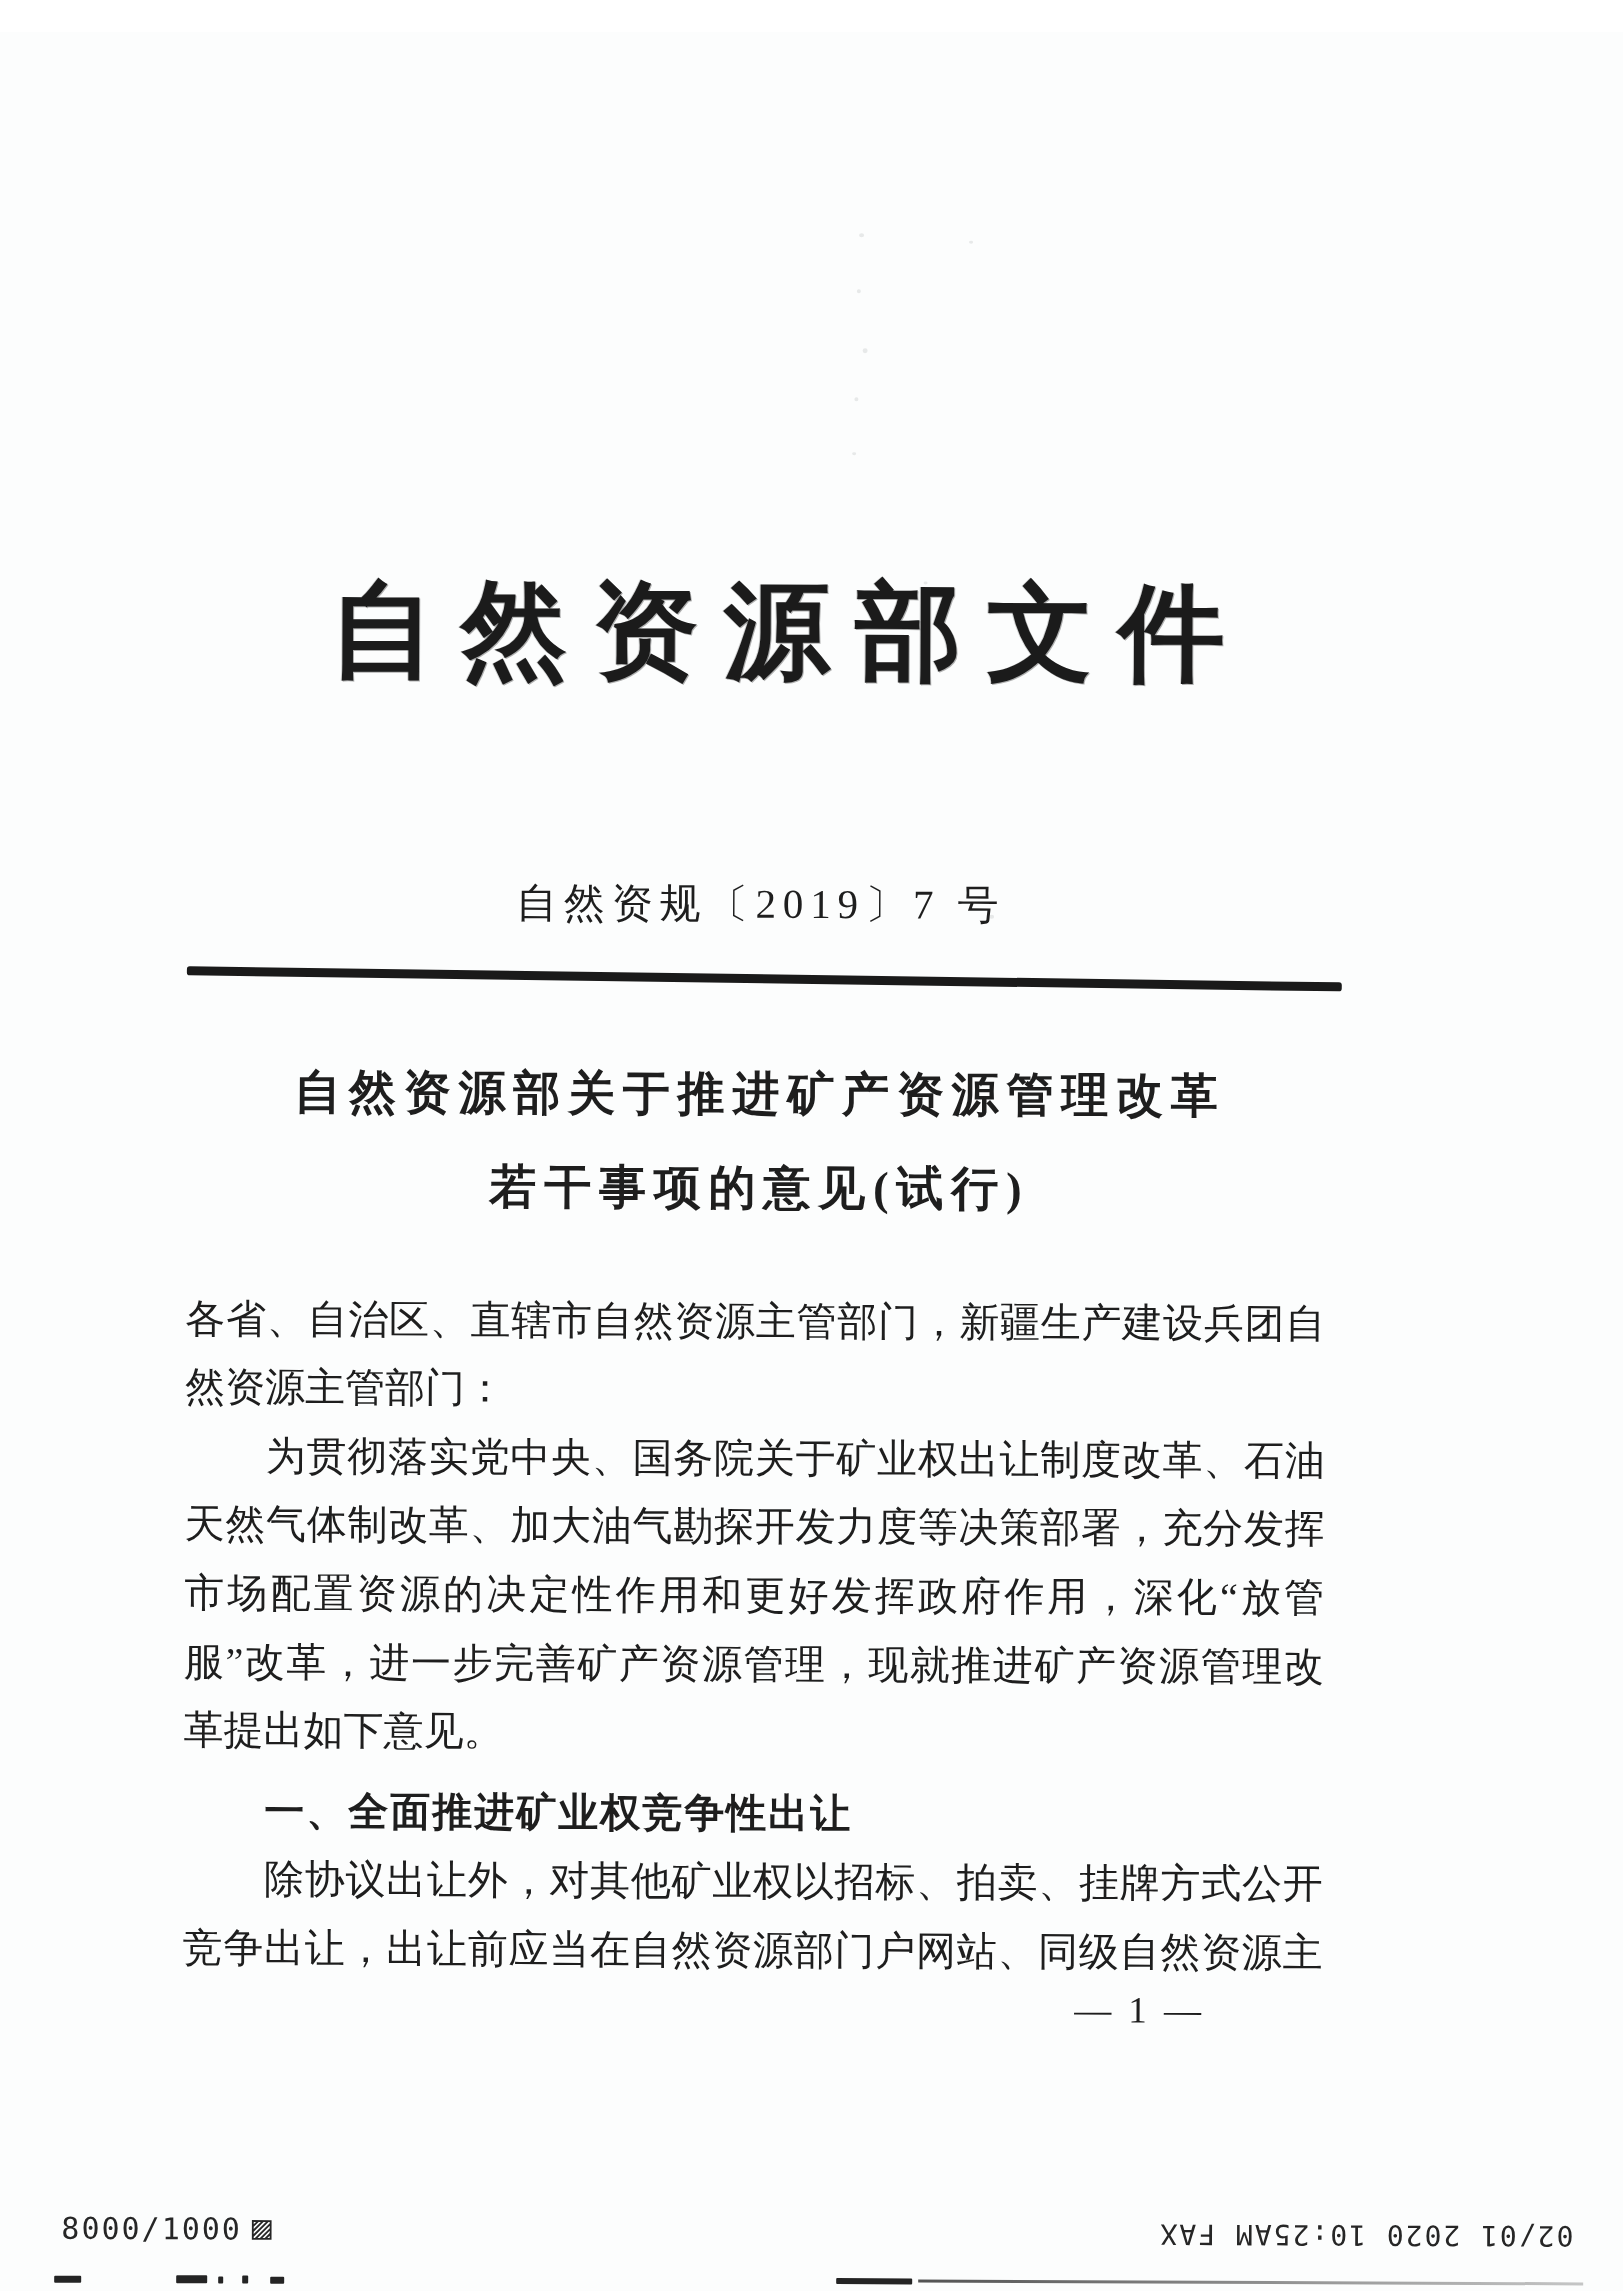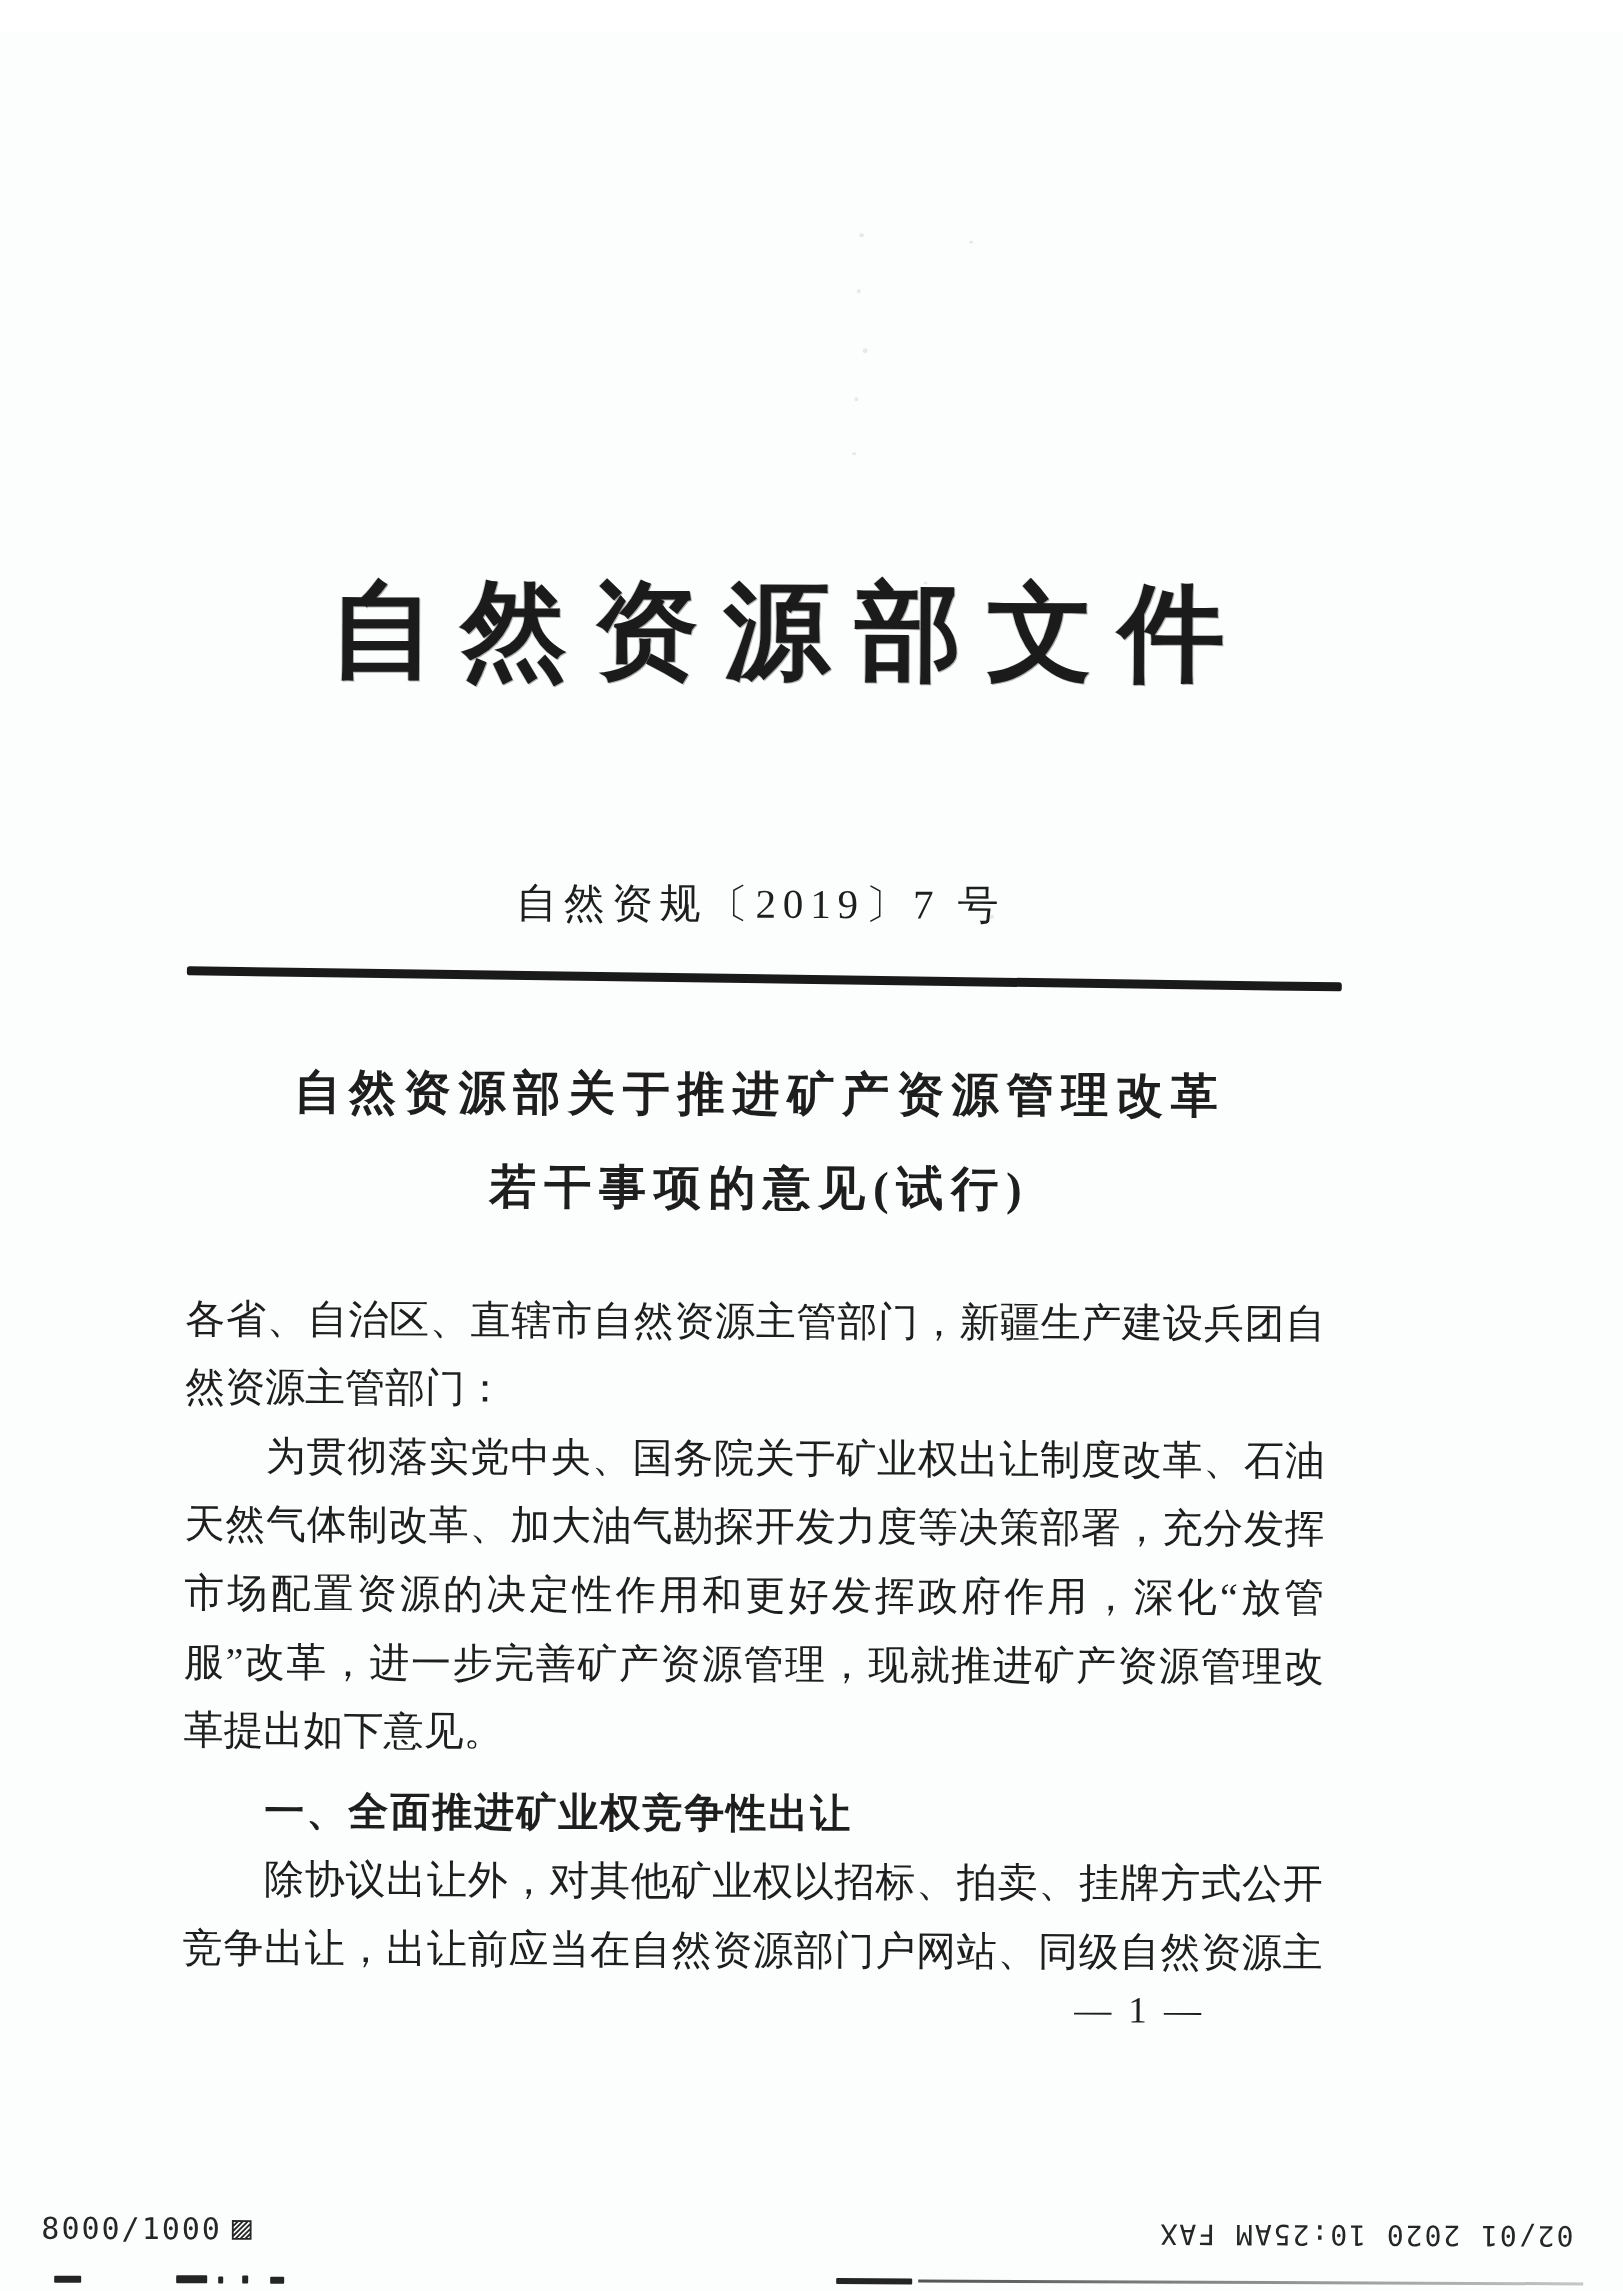--- a/index.html
+++ b/index.html
@@ -106,21 +106,21 @@
     top: 1955px;
     left: 1078px;
     font-size: 37px;
     letter-spacing: 3.9px;
     white-space: nowrap;
   }
   
   .fax-left {
     position: absolute;
     top: 2182px;
-    left: 46px;
+    left: 66px;
     font-family: "DejaVu Sans Mono", monospace;
     font-size: 30px;
     letter-spacing: 2px;
     color: #262626;
     display: flex;
     align-items: center;
     gap: 9.8px;
   }
   .fax-left .box-icon {
     font-size: 33px;

